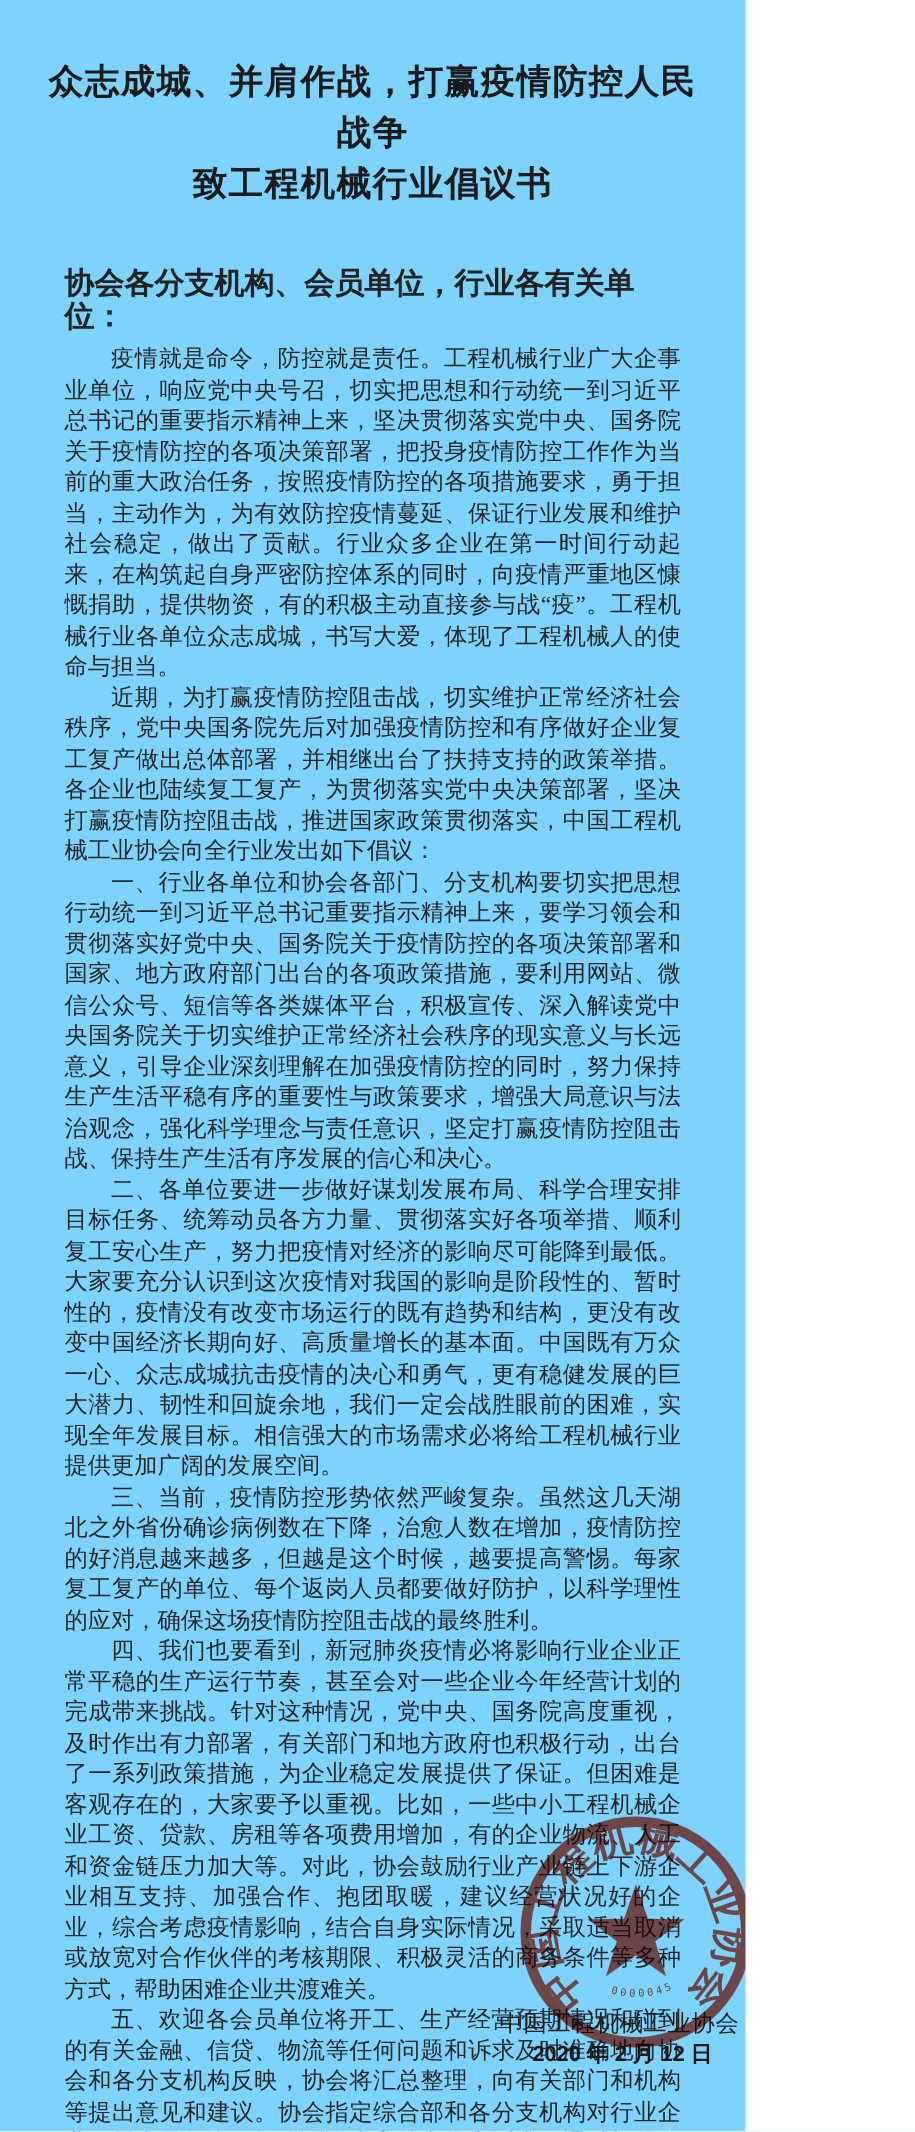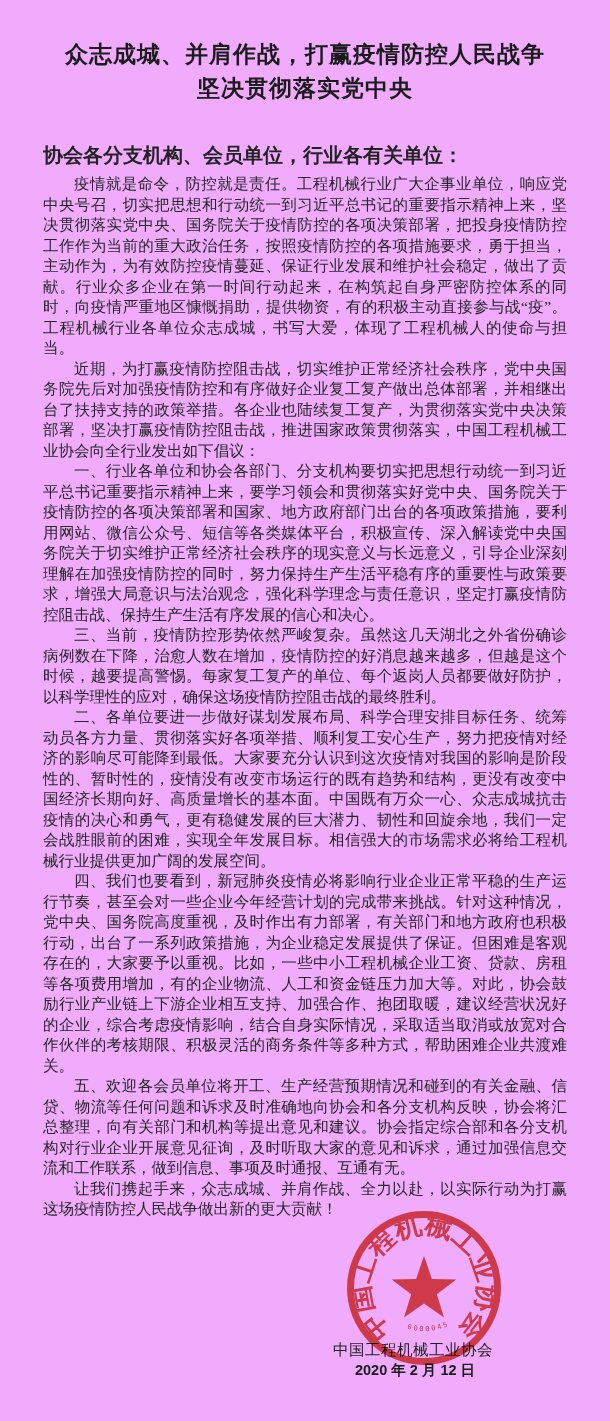--- a/index.html
+++ b/index.html
@@ -2,23 +2,23 @@
 <html><head>
 <meta charset="utf-8">
 <style>
   html, body {
     margin: 0;
     padding: 0;
     background: #ffffff;
   }
   .page {
     position: relative;
-    width: 610px;
+    width: 497px;
     height: 1421px;
-    background: #f0abfc;
+    background: #7dd3fc;
     overflow: hidden;
     font-family: "Liberation Serif", "DejaVu Serif", serif;
     color: #262626;
   }
   .title {
     margin: 38px 30px 0 30px;
     text-align: center;
     font-size: 23px;
     line-height: 34px;
     font-weight: bold;
@@ -98,31 +98,31 @@
     font-family: "DejaVu Sans Mono", monospace;
   }
 </style>
 </head>
 <body>
 
 <div class="page">
 
   <h1 class="title">
     <span>众志成城、并肩作战，打赢疫情防控人民战争</span><br>
-    <span>坚决贯彻落实党中央</span>
+    <span>致工程机械行业倡议书</span>
   </h1>
 
   <p class="salutation">协会各分支机构、会员单位，行业各有关单位：</p>
 
   <div class="body-text">
     <p>疫情就是命令，防控就是责任。工程机械行业广大企事业单位，响应党中央号召，切实把思想和行动统一到习近平总书记的重要指示精神上来，坚决贯彻落实党中央、国务院关于疫情防控的各项决策部署，把投身疫情防控工作作为当前的重大政治任务，按照疫情防控的各项措施要求，勇于担当，主动作为，为有效防控疫情蔓延、保证行业发展和维护社会稳定，做出了贡献。行业众多企业在第一时间行动起来，在构筑起自身严密防控体系的同时，向疫情严重地区慷慨捐助，提供物资，有的积极主动直接参与战“疫”。工程机械行业各单位众志成城，书写大爱，体现了工程机械人的使命与担当。</p>
     <p>近期，为打赢疫情防控阻击战，切实维护正常经济社会秩序，党中央国务院先后对加强疫情防控和有序做好企业复工复产做出总体部署，并相继出台了扶持支持的政策举措。各企业也陆续复工复产，为贯彻落实党中央决策部署，坚决打赢疫情防控阻击战，推进国家政策贯彻落实，中国工程机械工业协会向全行业发出如下倡议：</p>
     <p>一、行业各单位和协会各部门、分支机构要切实把思想行动统一到习近平总书记重要指示精神上来，要学习领会和贯彻落实好党中央、国务院关于疫情防控的各项决策部署和国家、地方政府部门出台的各项政策措施，要利用网站、微信公众号、短信等各类媒体平台，积极宣传、深入解读党中央国务院关于切实维护正常经济社会秩序的现实意义与长远意义，引导企业深刻理解在加强疫情防控的同时，努力保持生产生活平稳有序的重要性与政策要求，增强大局意识与法治观念，强化科学理念与责任意识，坚定打赢疫情防控阻击战、保持生产生活有序发展的信心和决心。</p>
+    <p>二、各单位要进一步做好谋划发展布局、科学合理安排目标任务、统筹动员各方力量、贯彻落实好各项举措、顺利复工安心生产，努力把疫情对经济的影响尽可能降到最低。大家要充分认识到这次疫情对我国的影响是阶段性的、暂时性的，疫情没有改变市场运行的既有趋势和结构，更没有改变中国经济长期向好、高质量增长的基本面。中国既有万众一心、众志成城抗击疫情的决心和勇气，更有稳健发展的巨大潜力、韧性和回旋余地，我们一定会战胜眼前的困难，实现全年发展目标。相信强大的市场需求必将给工程机械行业提供更加广阔的发展空间。</p>
     <p>三、当前，疫情防控形势依然严峻复杂。虽然这几天湖北之外省份确诊病例数在下降，治愈人数在增加，疫情防控的好消息越来越多，但越是这个时候，越要提高警惕。每家复工复产的单位、每个返岗人员都要做好防护，以科学理性的应对，确保这场疫情防控阻击战的最终胜利。</p>
-    <p>二、各单位要进一步做好谋划发展布局、科学合理安排目标任务、统筹动员各方力量、贯彻落实好各项举措、顺利复工安心生产，努力把疫情对经济的影响尽可能降到最低。大家要充分认识到这次疫情对我国的影响是阶段性的、暂时性的，疫情没有改变市场运行的既有趋势和结构，更没有改变中国经济长期向好、高质量增长的基本面。中国既有万众一心、众志成城抗击疫情的决心和勇气，更有稳健发展的巨大潜力、韧性和回旋余地，我们一定会战胜眼前的困难，实现全年发展目标。相信强大的市场需求必将给工程机械行业提供更加广阔的发展空间。</p>
     <p>四、我们也要看到，新冠肺炎疫情必将影响行业企业正常平稳的生产运行节奏，甚至会对一些企业今年经营计划的完成带来挑战。针对这种情况，党中央、国务院高度重视，及时作出有力部署，有关部门和地方政府也积极行动，出台了一系列政策措施，为企业稳定发展提供了保证。但困难是客观存在的，大家要予以重视。比如，一些中小工程机械企业工资、贷款、房租等各项费用增加，有的企业物流、人工和资金链压力加大等。对此，协会鼓励行业产业链上下游企业相互支持、加强合作、抱团取暖，建议经营状况好的企业，综合考虑疫情影响，结合自身实际情况，采取适当取消或放宽对合作伙伴的考核期限、积极灵活的商务条件等多种方式，帮助困难企业共渡难关。</p>
     <p>五、欢迎各会员单位将开工、生产经营预期情况和碰到的有关金融、信贷、物流等任何问题和诉求及时准确地向协会和各分支机构反映，协会将汇总整理，向有关部门和机构等提出意见和建议。协会指定综合部和各分支机构对行业企业开展意见征询，及时听取大家的意见和诉求，通过加强信息交流和工作联系，做到信息、事项及时通报、互通有无。</p>
     <p>让我们携起手来，众志成城、并肩作战、全力以赴，以实际行动为打赢这场疫情防控人民战争做出新的更大贡献！</p>
   </div>
 
   <div class="sig-org">中国工程机械工业协会</div>
   <div class="sig-date">2020 年 2 月 12 日</div>
 
   <svg class="seal" viewBox="0 0 170 170" xmlns="http://www.w3.org/2000/svg">
     <defs>

